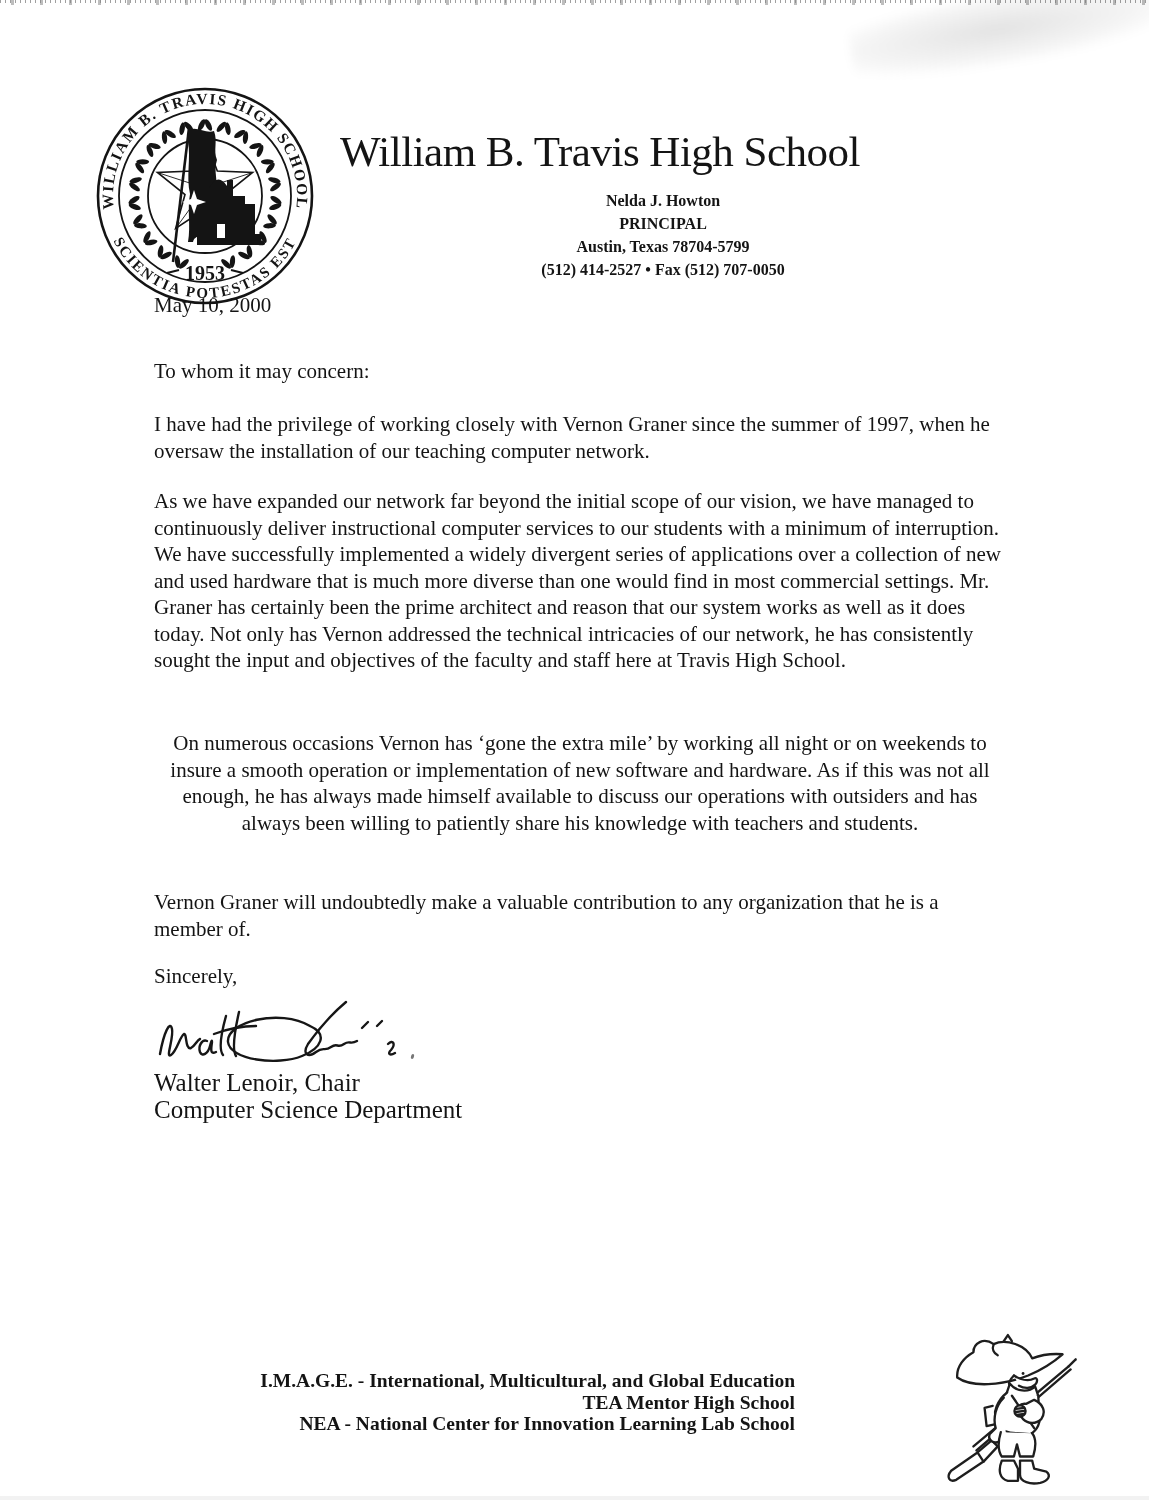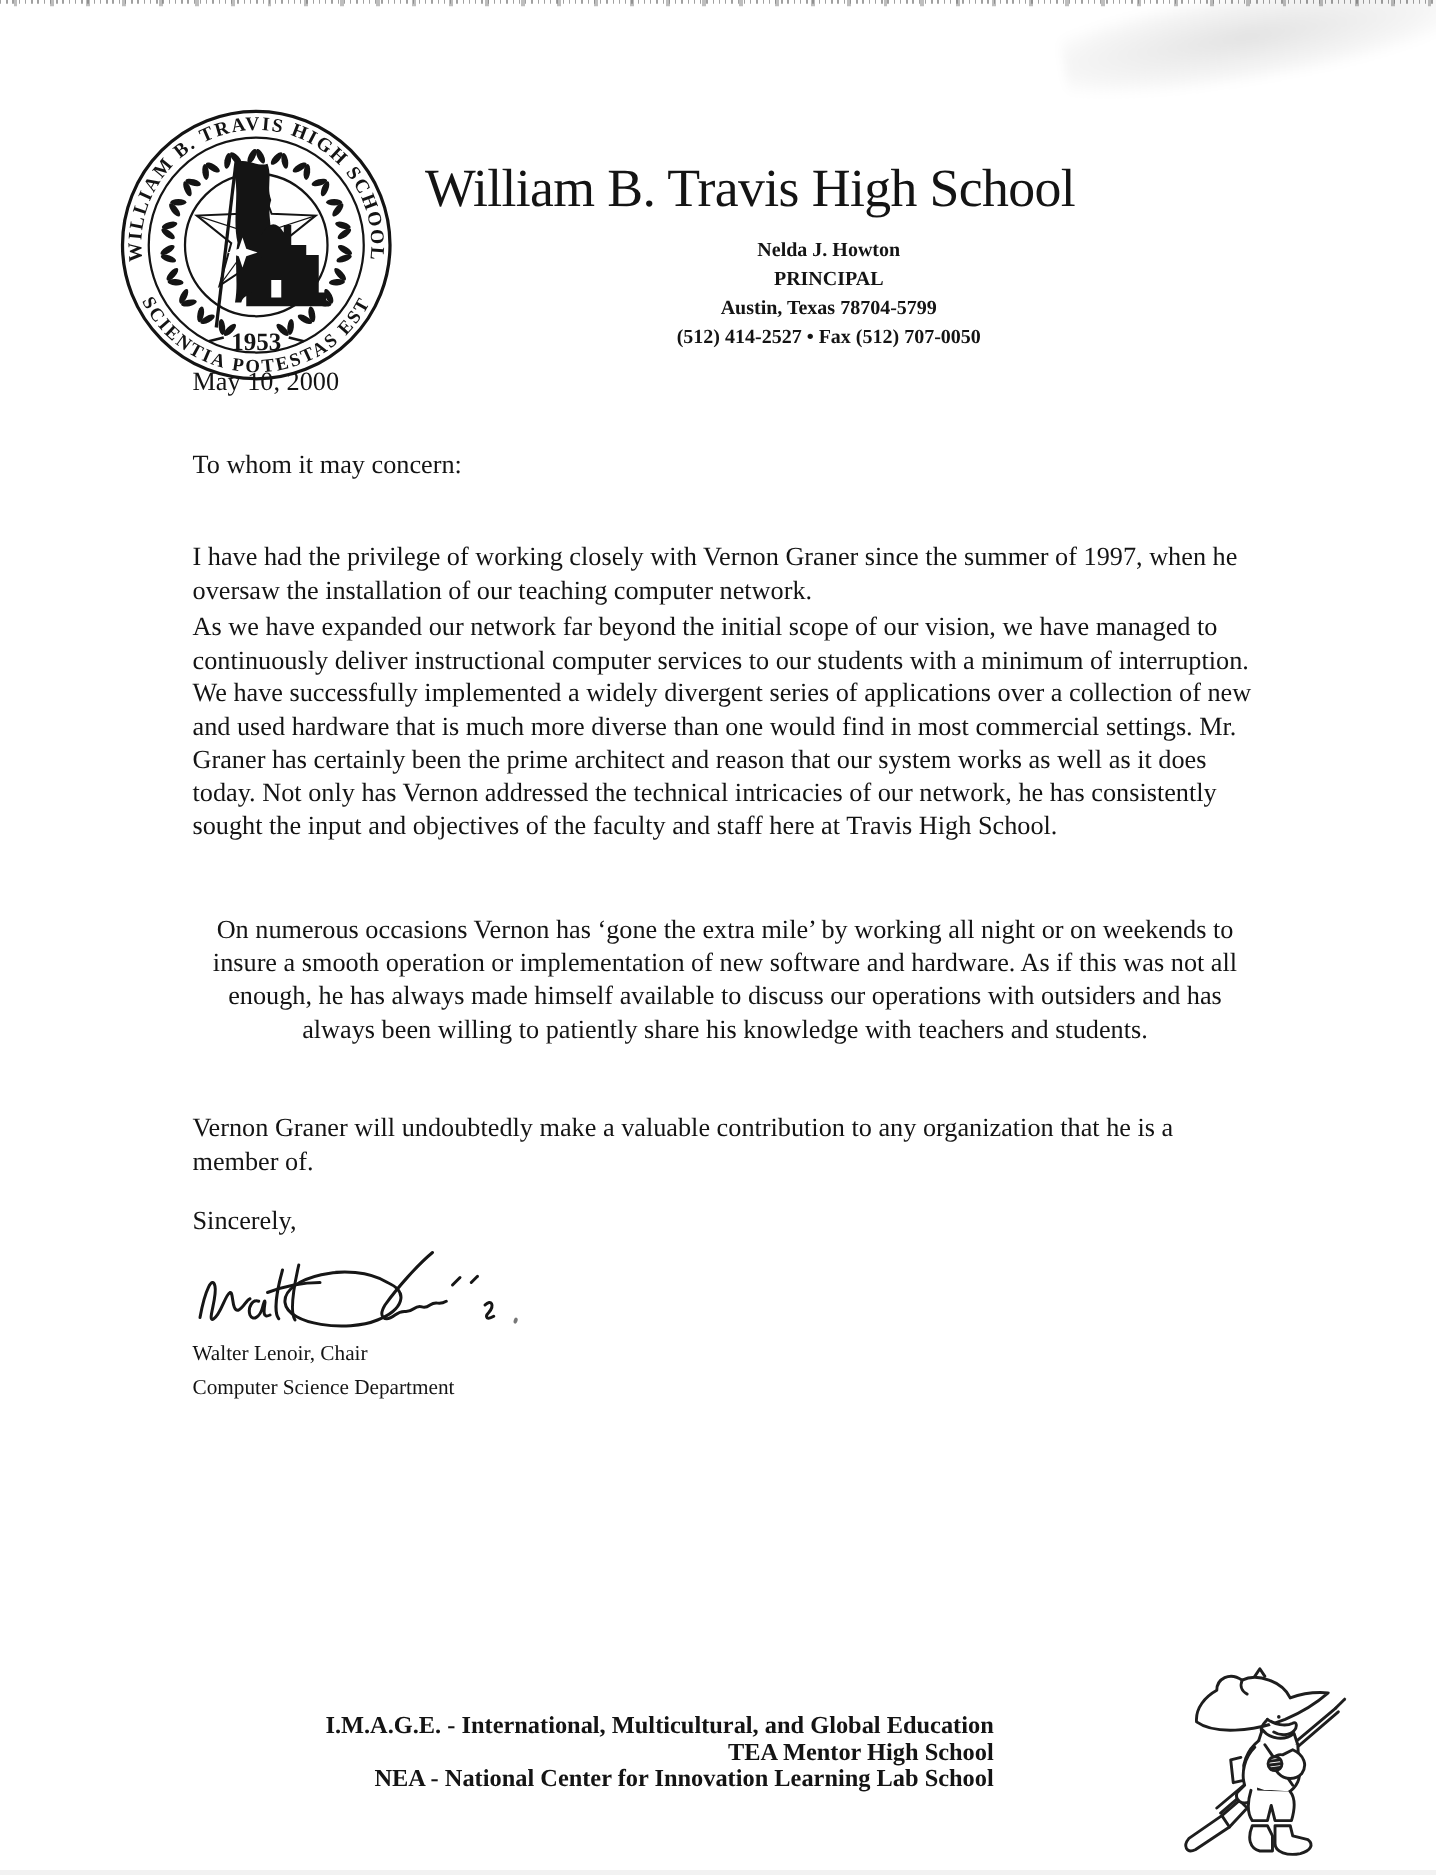--- a/index.html
+++ b/index.html
@@ -31,28 +31,28 @@
     font-size:43px;line-height:52px;letter-spacing:-0.5px;white-space:nowrap;font-weight:400;
   }
   .contact{
     position:absolute;left:413px;top:189px;width:500px;text-align:center;
     font-weight:bold;font-size:16px;line-height:23px;
   }
   
   .bodytext{position:absolute;left:154px;width:852px;font-size:21px;line-height:26.5px;}
   .date{top:292px;}
   .salutation{top:358px;}
-  .p1{top:432px;}
+  .p1{top:411px;}
   .p2{top:488px;}
   .p3{top:730px;text-align:center;}
   .p4{top:889px;}
   .closing{top:963px;}
   .signature{position:absolute;left:150px;top:992px;width:300px;height:90px;}
   .ink-dot{position:absolute;left:411px;top:1054px;width:3px;height:5px;background:#555;border-radius:50%;transform:rotate(18deg);opacity:.8;}
-  .signer{position:absolute;left:154px;top:1069px;font-size:17px;line-height:27px;}
+  .signer{position:absolute;left:154px;top:1069px;font-size:25px;line-height:27px;}
   
   .footer-text{
     position:absolute;left:195px;top:1370px;width:600px;text-align:right;
     font-weight:bold;font-size:19.5px;line-height:21.5px;
   }
   .mascot{position:absolute;left:943px;top:1333px;width:152px;height:162px;}
 </style>
 </head>
 <body>
 

